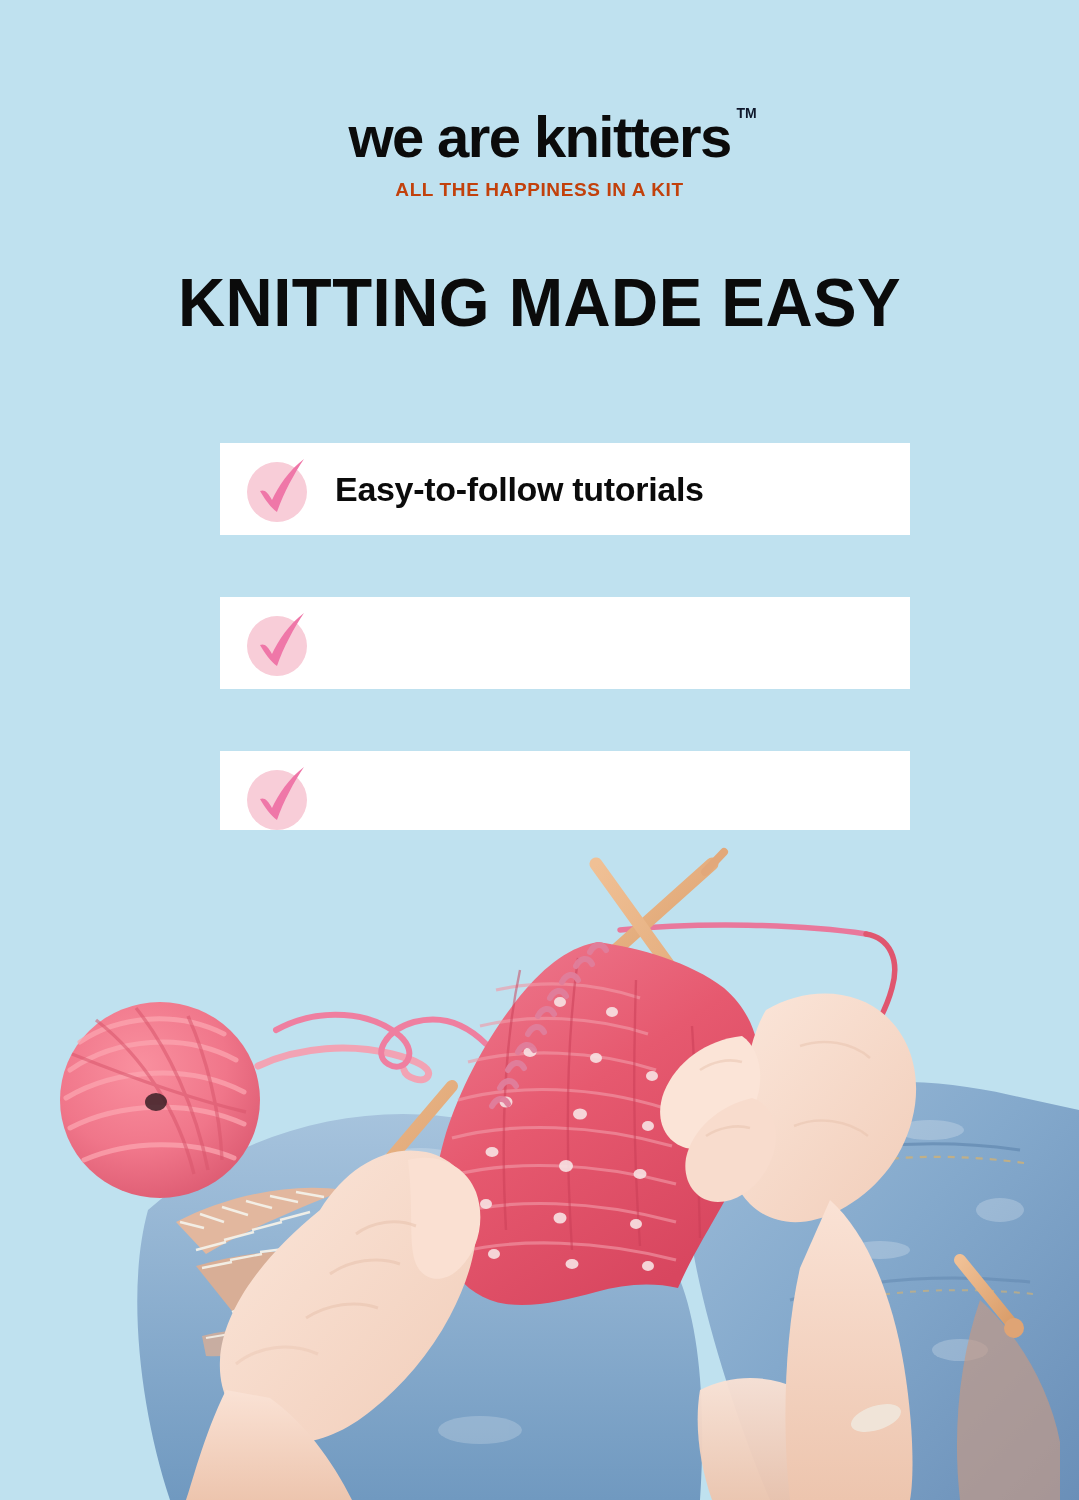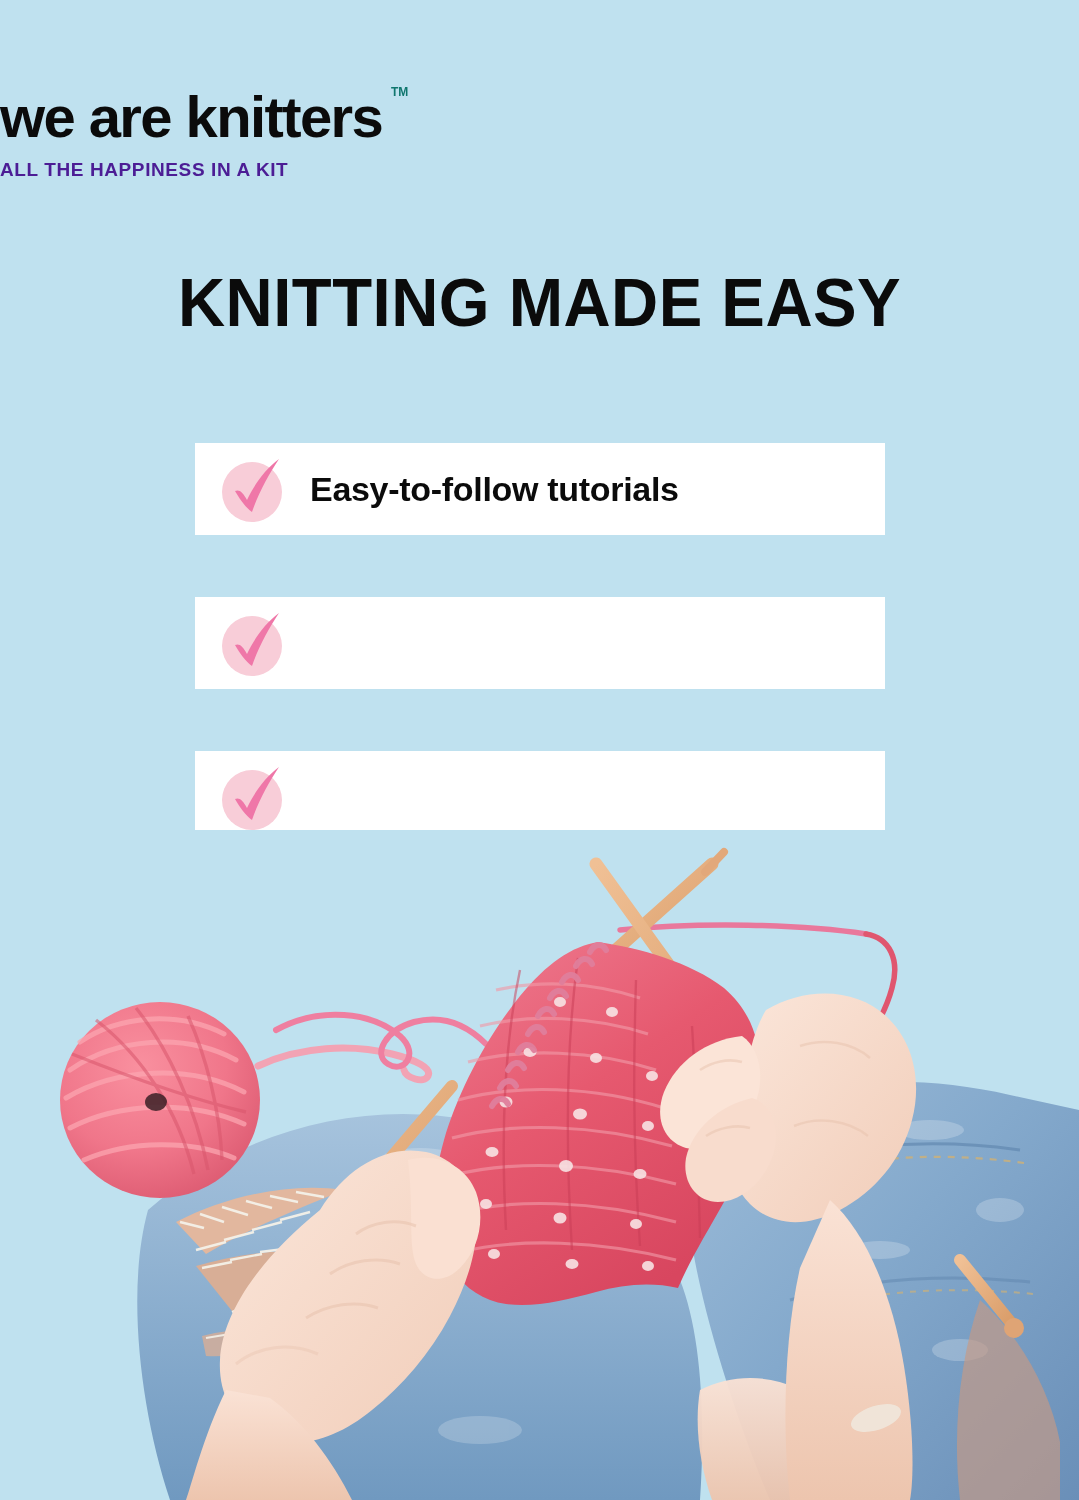--- a/index.html
+++ b/index.html
@@ -15,51 +15,51 @@
     position: relative;
     width: 1079px;
     height: 1500px;
     overflow: hidden;
     background: #bfe1ef;
   }
 
   
   .brand-block {
     position: absolute;
-    top: 88px;
+    top: 108px;
     left: 0;
     width: 1079px;
-    text-align: left;
+    text-align: center;
   }
   .brand-wordmark {
     display: inline-block;
     position: relative;
     font-family: "Liberation Sans", sans-serif;
     font-weight: 700;
     font-size: 58px;
     letter-spacing: -1.6px;
     color: #0b0b0b;
     line-height: 1;
   }
   .brand-tm {
     position: absolute;
     top: -2px;
     right: -26px;
-    font-size: 12px;
+    font-size: 14px;
     font-weight: 700;
     letter-spacing: 0px;
-    color: #0f766e;
+    color: #0f172a;
   }
   .brand-tagline {
     margin-top: 13px;
     font-family: "Liberation Sans", sans-serif;
     font-weight: 700;
     font-size: 19px;
     letter-spacing: 0.6px;
-    color: #4c1d95;
+    color: #c2410c;
   }
 
   
   .headline {
     position: absolute;
     top: 268px;
     left: 0;
     width: 1079px;
     text-align: center;
     font-family: "Liberation Sans Narrow", "Liberation Sans", sans-serif;
@@ -79,20 +79,21 @@
     width: 690px;
   }
   .feature-card {
     position: relative;
     width: 690px;
     height: 92px;
     background: #ffffff;
     margin-bottom: 62px;
     display: flex;
     align-items: center;
+    margin-left: 25px;
   }
   .feature-check {
     position: relative;
     flex: 0 0 auto;
     width: 66px;
     height: 66px;
     margin-left: 27px;
     margin-right: 22px;
   }
   .check-circle {

